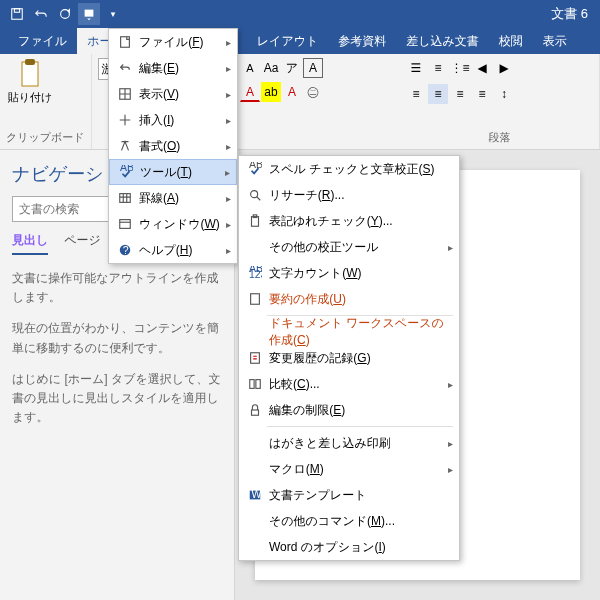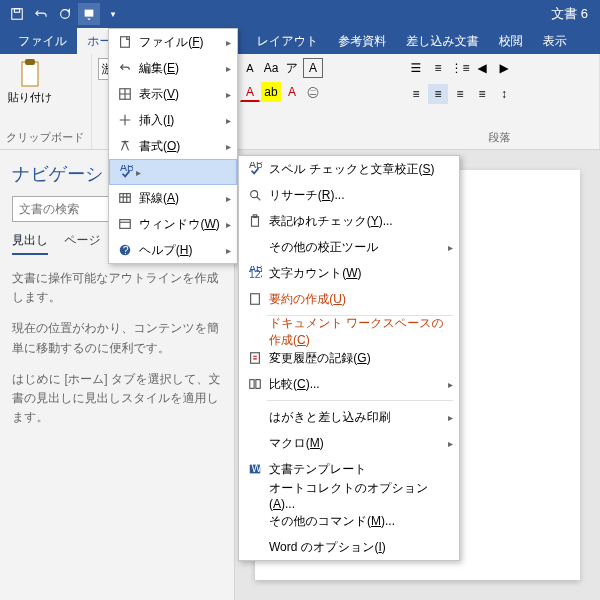--- a/index.html
+++ b/index.html
@@ -18,21 +18,21 @@
 .clipboard-big{display:flex;flex-direction:column;align-items:center;width:48px;gap:0}
 .font-row{display:flex;gap:2px;align-items:center;margin-bottom:3px}
 .rbtn{width:20px;height:20px;display:flex;align-items:center;justify-content:center;border:1px solid transparent}
 .font-name-box{width:58px;height:22px;border:1px solid #ababab;background:#fff;padding:0 3px;display:flex;align-items:center;font-size:11px}
 .content{display:flex;height:calc(600px - 150px)}
 .navpane{width:235px;background:#f3f3f3;border-right:1px solid #d4d4d4;padding:12px}
 .nav-title{font-size:18px;color:#2b579a;font-weight:normal;margin-bottom:10px}
 .search-box{width:100%;height:26px;border:1px solid #ababab;background:#fff;padding:0 6px;margin-bottom:10px}
 .nav-tabs{display:flex;gap:16px;margin-bottom:14px;font-size:12px}
 .nav-tab{color:#444;padding-bottom:4px;cursor:pointer}
-.nav-tab.active{color:#0f172a;border-bottom:2px solid #2b579a;font-weight:normal}
+.nav-tab.active{color:#8b5cf6;border-bottom:2px solid #2b579a;font-weight:bold}
 .nav-text{color:#666;line-height:1.6;font-size:12px;margin-bottom:12px}
 .docarea{flex:1;background:#e6e6e6;padding:20px}
 .page{background:#fff;width:100%;height:100%;box-shadow:0 2px 6px rgba(0,0,0,.2)}
 .menu{position:absolute;background:#fff;border:1px solid #c6c6c6;box-shadow:2px 2px 6px rgba(0,0,0,.25);z-index:100}
 .menu1{left:108px;top:28px;width:130px}
 .menu2{left:238px;top:155px;width:222px}
 .mi{height:26px;display:flex;align-items:center;padding:0 6px;cursor:default;position:relative}
 .mi.hl{background:#cde0f7;border:1px solid #a3c1ea}
 .mi.disabled{color:#c2410c}
 .mi-icon{width:20px;display:flex;justify-content:center;color:#555}
@@ -205,20 +205,21 @@
       <span class="mi-label">書式(<u>O</u>)</span>
       <span class="mi-arrow">▸</span>
     </div>
     <div class="mi hl">
       <span class="mi-icon">
         <svg viewBox="0 0 16 16">
           <text x="1" y="7" font-size="6" fill="#2b579a">ABC</text>
           <path d="M4 10l3 3 5-6" stroke="#2b579a" stroke-width="2" fill="none"></path>
         </svg>
       </span>
+      <span class="mi-label">ツール(<u>T</u>)</span>
       <span class="mi-arrow">▸</span>
     </div>
     <div class="mi">
       <span class="mi-icon">
         <svg viewBox="0 0 16 16" fill="none" stroke="currentColor" stroke-width="1.3">
           <rect x="2" y="3" width="12" height="10"></rect>
           <path d="M2 7h12M6 3v10M10 3v10"></path>
         </svg>
       </span>
       <span class="mi-label">罫線(<u>A</u>)</span>
@@ -312,20 +313,29 @@
     <div class="mi">
       <span class="mi-icon">
         <svg viewBox="0 0 16 16" fill="none" stroke="currentColor" stroke-width="1.3">
           <rect x="2" y="3" width="5" height="10"></rect>
           <rect x="9" y="3" width="5" height="10"></rect>
         </svg>
       </span>
       <span class="mi-label">比較(<u>C</u>)...</span>
       <span class="mi-arrow">▸</span>
     </div>
+    <div class="mi">
+      <span class="mi-icon">
+        <svg viewBox="0 0 16 16" fill="none" stroke="currentColor" stroke-width="1.3">
+          <rect x="4" y="8" width="8" height="6"></rect>
+          <path d="M5 8V5a3 3 0 016 0v3"></path>
+        </svg>
+      </span>
+      <span class="mi-label">編集の制限(<u>E</u>)</span>
+    </div>
     <div class="msep"></div>
     <div class="mi">
       <span class="mi-icon"></span>
       <span class="mi-label">はがきと差し込み印刷</span>
       <span class="mi-arrow">▸</span>
     </div>
     <div class="mi">
       <span class="mi-icon"></span>
       <span class="mi-label">マクロ(<u>M</u>)</span>
       <span class="mi-arrow">▸</span>
@@ -334,23 +344,19 @@
       <span class="mi-icon">
         <svg viewBox="0 0 16 16">
           <rect x="2" y="3" width="12" height="10" fill="#2b579a"></rect>
           <text x="4" y="11" fill="#fff" font-size="8">W</text>
         </svg>
       </span>
       <span class="mi-label">文書テンプレート</span>
     </div>
     <div class="mi">
       <span class="mi-icon"></span>
-      <span class="mi-label">オートコレクトのオプション(<u>A</u>)...</span>
-    </div>
-    <div class="mi">
-      <span class="mi-icon"></span>
       <span class="mi-label">その他のコマンド(<u>M</u>)...</span>
     </div>
     <div class="mi">
       <span class="mi-icon"></span>
       <span class="mi-label">Word のオプション(<u>I</u>)</span>
     </div>
   </div>
 
 </body></html>

